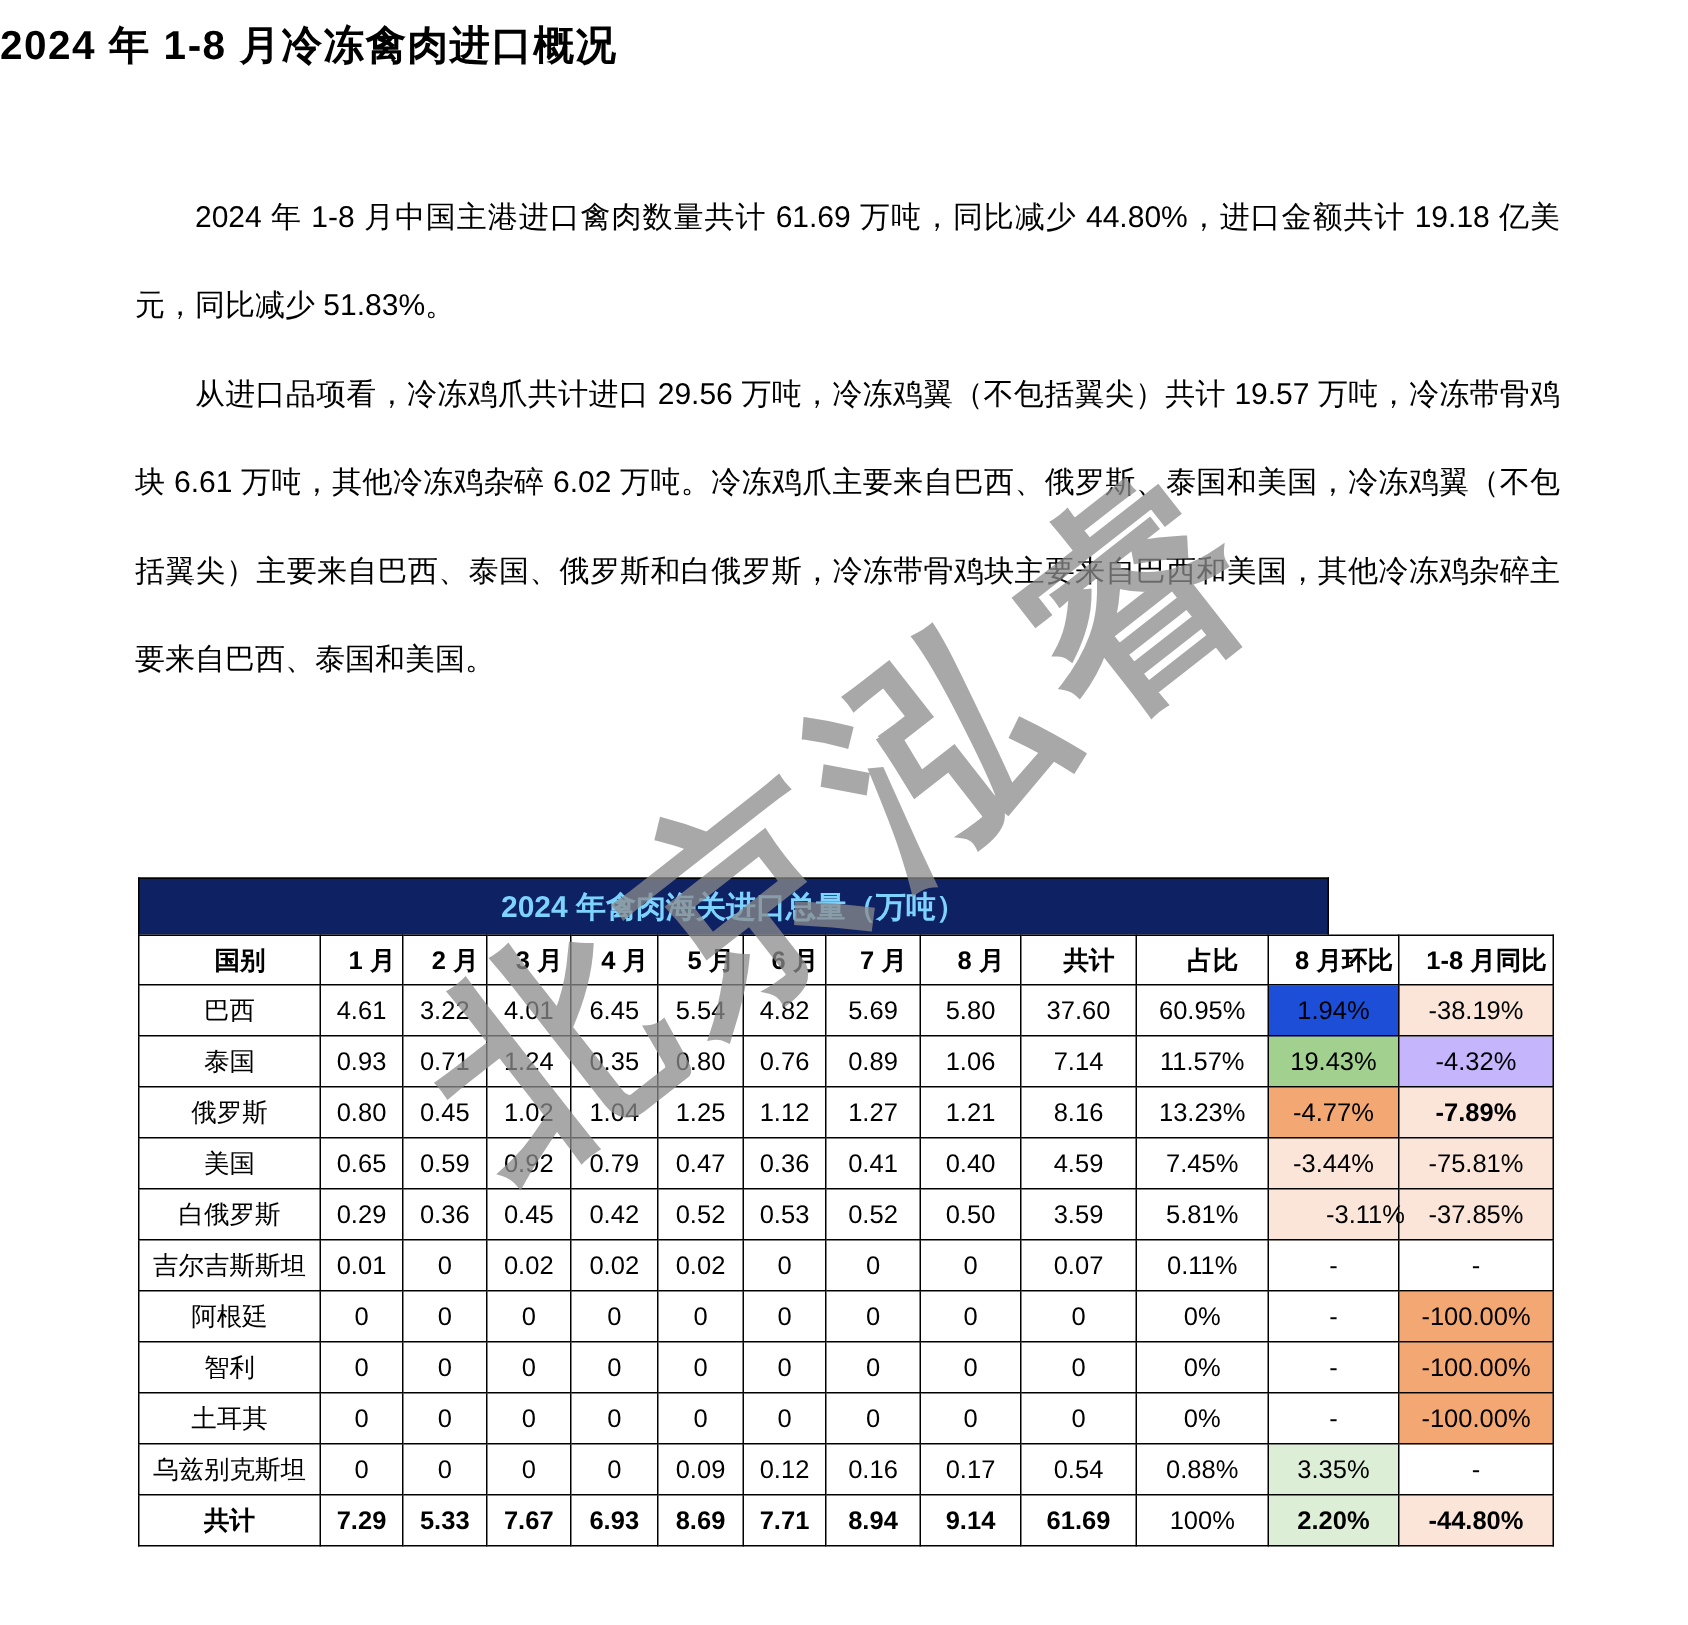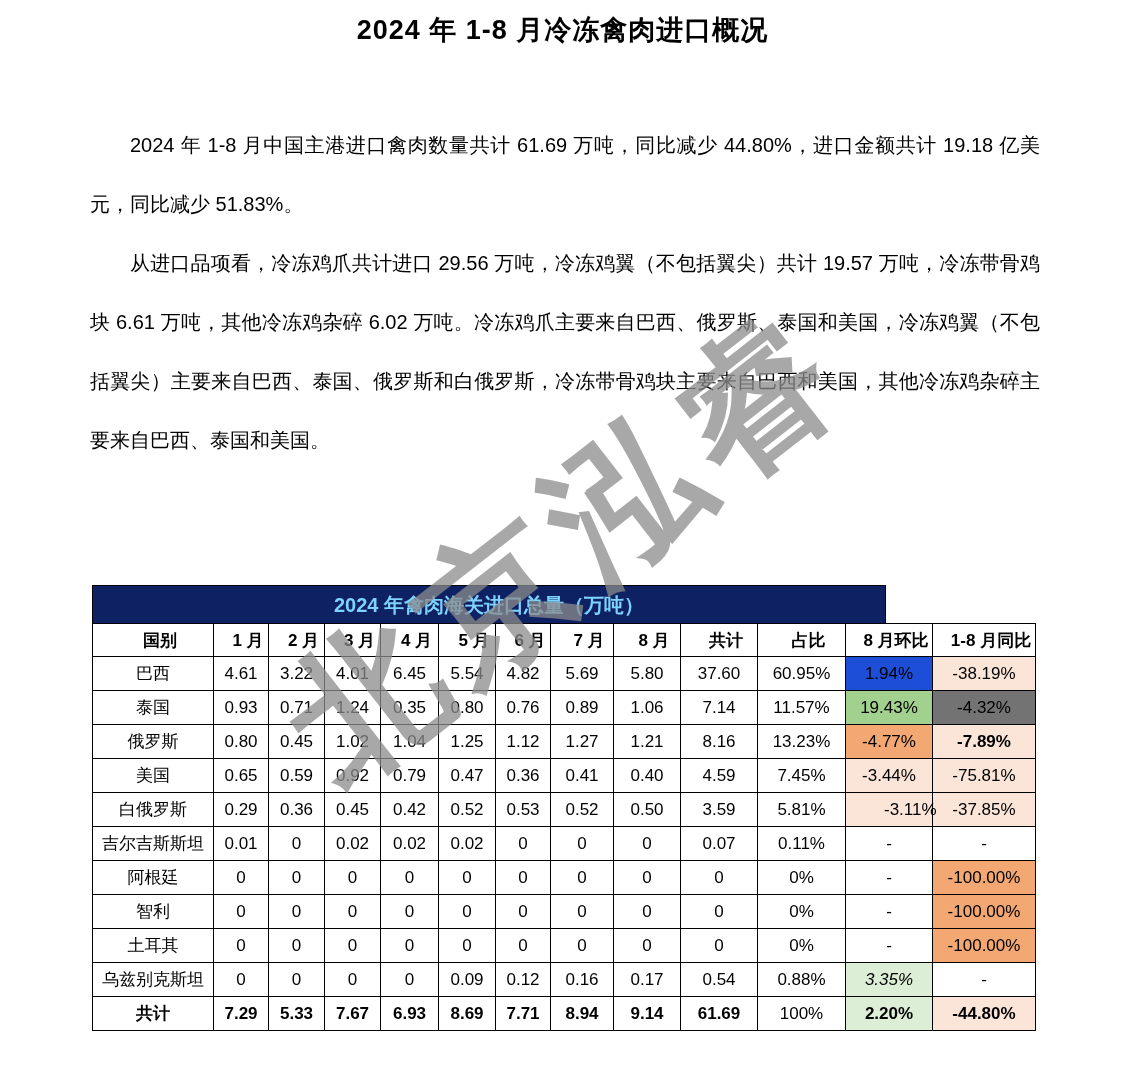--- a/index.html
+++ b/index.html
@@ -9,21 +9,21 @@
     width: 1125px;
     height: 1083px;
     background: #fff;
     overflow: hidden;
     font-family: "Liberation Sans", "DejaVu Sans", sans-serif;
     color: #000;
   }
   .doc-title {
     margin: 0;
     padding-top: 12px;
-    text-align: center;
+    text-align: left;
     font-size: 27px;
     font-weight: 700;
     letter-spacing: 1px;
   }
   .content {
     margin: 68px 85px 0 90px;
     font-size: 20px;
     line-height: 59px;
     text-align: justify;
   }
@@ -140,21 +140,21 @@
             <td>0.71</td>
             <td>1.24</td>
             <td>0.35</td>
             <td>0.80</td>
             <td>0.76</td>
             <td>0.89</td>
             <td>1.06</td>
             <td>7.14</td>
             <td>11.57%</td>
             <td style="background: rgb(162, 208, 142);">19.43%</td>
-            <td style="background: #737373;">-4.32%</td>
+            <td style="background: #c4b5fd;">-4.32%</td>
           </tr>
           <tr>
             <td>俄罗斯</td>
             <td>0.80</td>
             <td>0.45</td>
             <td>1.02</td>
             <td>1.04</td>
             <td>1.25</td>
             <td>1.12</td>
             <td>1.27</td>
@@ -259,21 +259,21 @@
             <td>0</td>
             <td>0</td>
             <td>0</td>
             <td>0</td>
             <td>0.09</td>
             <td>0.12</td>
             <td>0.16</td>
             <td>0.17</td>
             <td>0.54</td>
             <td>0.88%</td>
-            <td style="background: rgb(221, 238, 214); font-style: italic;">3.35%</td>
+            <td style="background: rgb(221, 238, 214);">3.35%</td>
             <td>-</td>
           </tr>
           <tr class="bold-row">
             <td>共计</td>
             <td>7.29</td>
             <td>5.33</td>
             <td>7.67</td>
             <td>6.93</td>
             <td>8.69</td>
             <td>7.71</td>

